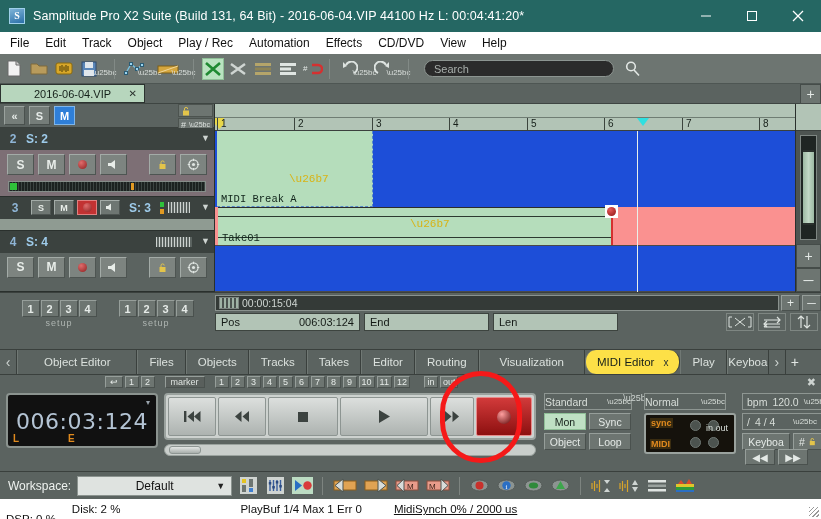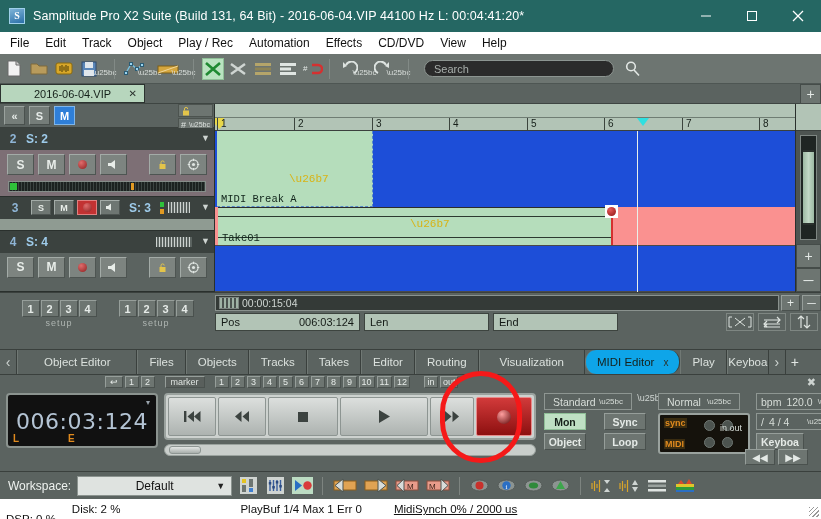--- a/index.html
+++ b/index.html
@@ -179,21 +179,21 @@
   .ffield.end { width:125px; }
   .iconbtn { width:28px;height:18px;background:#5b6360;border:1px solid #7e8682;
              display:flex;align-items:center;justify-content:center;color:#dde3df;font-size:11px; }
 
   
   .mtabs { height:26px;background:#5b6360;display:flex;align-items:stretch;flex:0 0 26px;
            border-top:1px solid #3a403d;border-bottom:1px solid #3a403d; }
   .mtab { background:#5b6360;border-right:1px solid #3a403d;border-left:1px solid #707874;
           display:flex;align-items:center;justify-content:center;padding:0 11px;
           font-size:11.5px;color:#dbe1dd;white-space:nowrap; }
-  .mtab.active { background:#0ea5e9;color:#16201a;border-radius:11px; }
+  .mtab.active { background:#fde047;color:#16201a;border-radius:11px; }
   .mtab .x { margin-left:9px;font-size:10px;color:#2a332e; }
   .mnav { width:17px;display:flex;align-items:center;justify-content:center;font-size:14px;
           color:#cfd5d2;border-right:1px solid #3a403d; }
   .mplus { width:18px;display:flex;align-items:center;justify-content:center;font-size:14px;
            color:#e2e7e4; }
 
   
   .transportwrap { flex:0 0 96px;background:#5b6360;position:relative; }
   .markerbar { height:14px;display:flex;align-items:center;gap:2px;padding-left:105px;
                background:#5b6360;position:relative; }
@@ -226,23 +226,23 @@
   .tp.record .rd { width:14px;height:14px;border-radius:50%;
                    background:radial-gradient(circle at 35% 30%,#ff9f9f,#5f0707); }
   .scrub { margin-top:4px;height:12px;background:#c9cecb;border:1px solid #9aa29e;border-radius:6px;
            position:relative; }
   .scrub .knob { position:absolute;left:4px;top:1px;width:32px;bottom:1px;
                  background:linear-gradient(to bottom,#e2e5e3,#a9afac);border:1px solid #8d9592;
                  border-radius:3px; }
 
   .modecol { margin-left:8px;display:flex;flex-direction:column;gap:3px;flex:0 0 auto; }
   .dd { height:17px;background:#5b6360;border:1px solid #8e9692;display:flex;align-items:center;
-        justify-content:space-between;padding:0 8px;color:#d8ded9;font-size:10.5px; }
+        justify-content:space-between;padding:0 0;color:#d8ded9;font-size:10.5px; }
   .dd .ar { font-size:8px; }
-  .minirow { display:flex;gap:18px;font-weight:bold; }
+  .minirow { display:flex;gap:3px; }
   .mbtn { height:17px;min-width:42px;background:#6d7571;border:1px solid #969e9a;
           border-right-color:#4a514e;border-bottom-color:#4a514e;
           display:flex;align-items:center;justify-content:center;color:#e4e9e6;font-size:10.5px; }
   .mbtn.lit { background:#bfe0c4;color:#16201a;border-color:#8fbf97; }
   .arrow-sm { width:10px;display:flex;align-items:center;justify-content:center;
               color:#cfd5d2;font-size:9px; }
 
   .syncbox { width:92px;height:41px;background:#15120c;border:2px solid #9aa29e;border-radius:3px;
              position:relative;margin-left:4px; }
   .syncbox .tag { position:absolute;left:4px;font-size:9px;color:#e08a1e;font-weight:bold;
@@ -652,25 +652,25 @@
           <span>00:00:15:04</span>
         </div>
         <div class="pmbtn">+</div>
         <div class="pmbtn">─</div>
       </div>
       <div class="fieldrow">
         <div class="ffield pos">
           <span>Pos</span>
           <span>006:03:124</span>
         </div>
+        <div class="ffield end">
+          <span>End</span>
+        </div>
         <div class="ffield len">
           <span>Len</span>
-        </div>
-        <div class="ffield end">
-          <span>End</span>
         </div>
         <div style="flex:1"></div>
         <div class="iconbtn">
           <svg width="24" height="12" viewBox="0 0 24 12">
               <path d="M4 1 H1 V11 H4" fill="none" stroke="#dde3df"></path>
               <path d="M20 1 H23 V11 H20" fill="none" stroke="#dde3df"></path>
               <path d="M7 2 L17 10 M17 2 L7 10" stroke="#dde3df"></path>
             </svg>
         </div>
         <div class="iconbtn">

